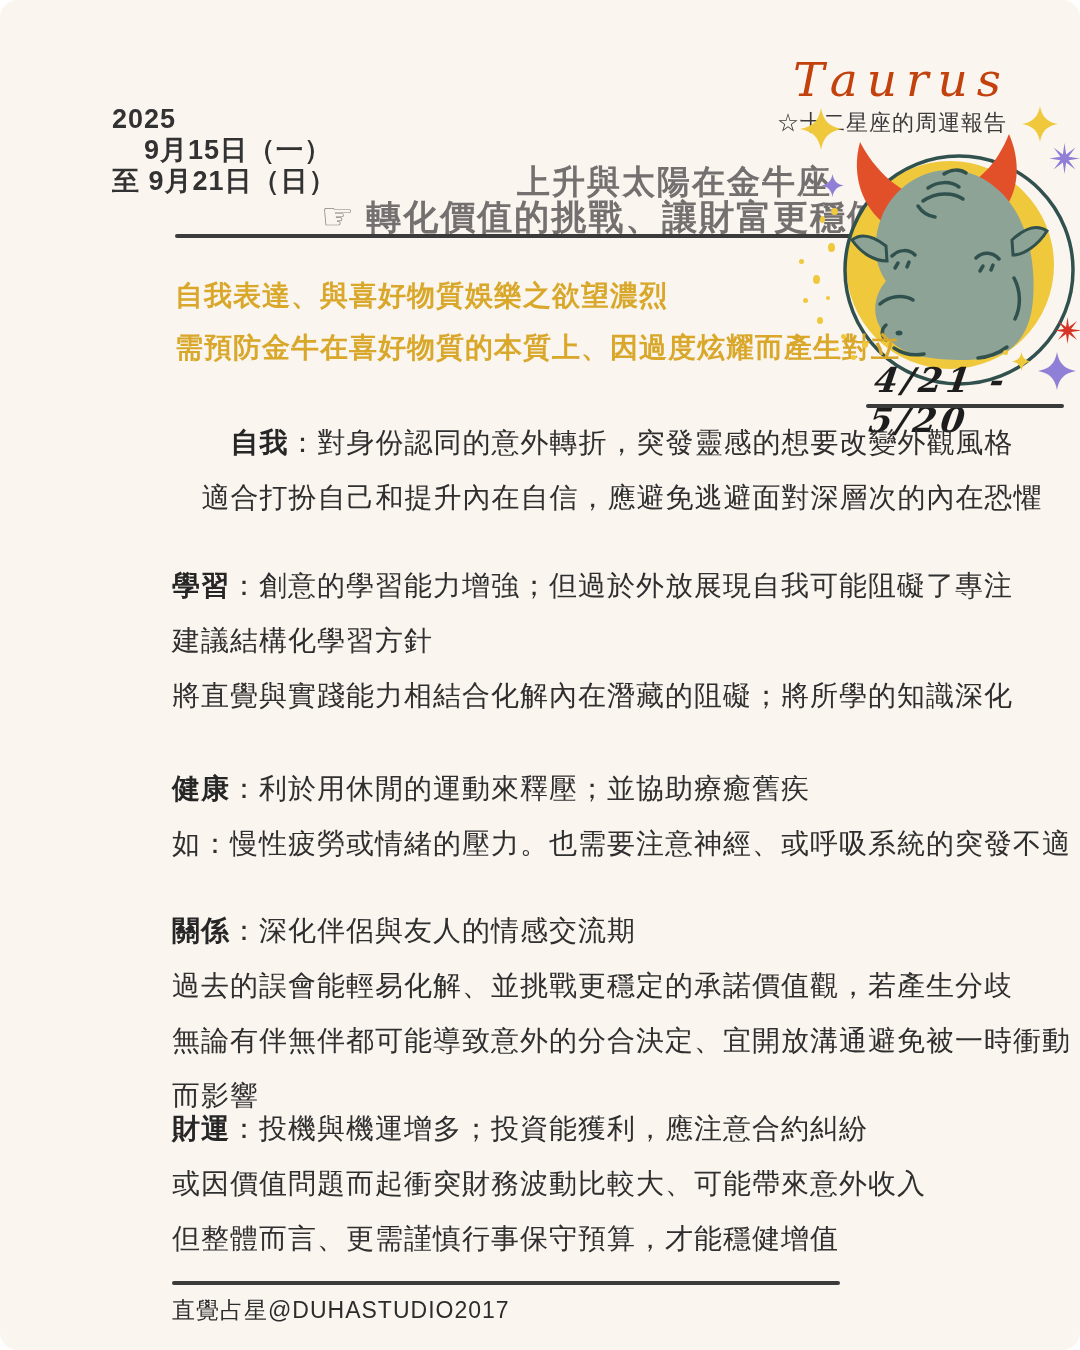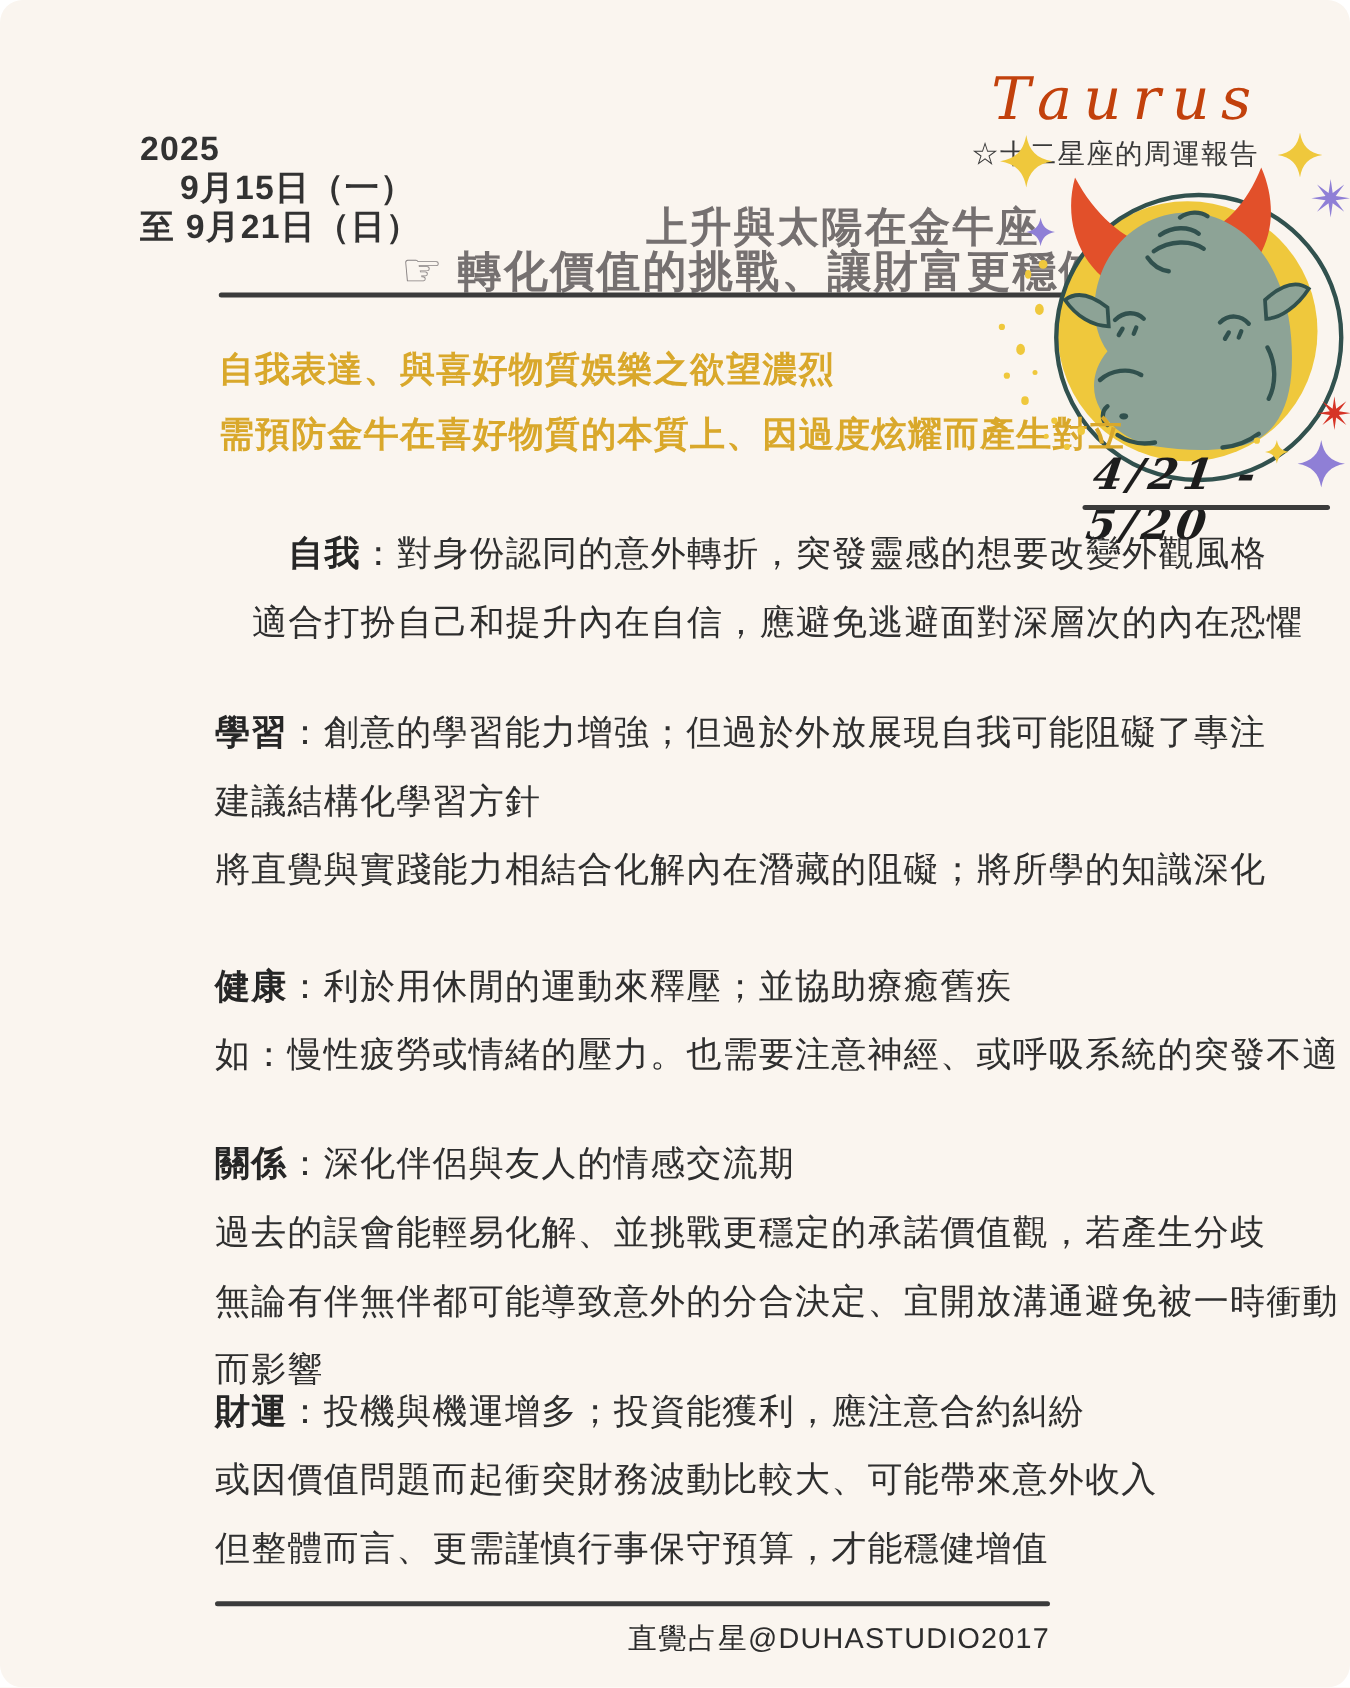--- a/index.html
+++ b/index.html
@@ -35,21 +35,21 @@
   .section .lbl{font-weight:bold; color:#262626;}
   .sec-selfs{top:415px;text-align:center;} .sec-study{top:558px;} .sec-health{top:761px;}
   .sec-relation{top:903px;} .sec-money{top:1101px;}
 
   
   .range-text{left:872px; top:360px; font-family:"DejaVu Serif", serif; font-style:italic; font-size:34px; font-weight:bold; letter-spacing:4px; color:#1d1d1d; transform:skewX(-8deg);}
   .range-rule{left:866px; top:404px; width:198px; height:4px;}
 
   
   .footer-rule{left:172px; top:1281px; width:668px;}
-  .footer-credit{left:172px; top:1295px; width:668px; text-align:right; font-size:23px; color:#2c2c2c; letter-spacing:1px;}
+  .footer-credit{left:172px; top:1295px; width:668px; text-align:left; font-size:23px; color:#2c2c2c; letter-spacing:1px;}
 
   .spark{display:block;}
   .dot{position:absolute; background:var(--yellow,#EFC83C); border-radius:50%;}
 </style>
 </head>
 <body>
 
 <div class="page">
 
   <div class="abs date-block">

